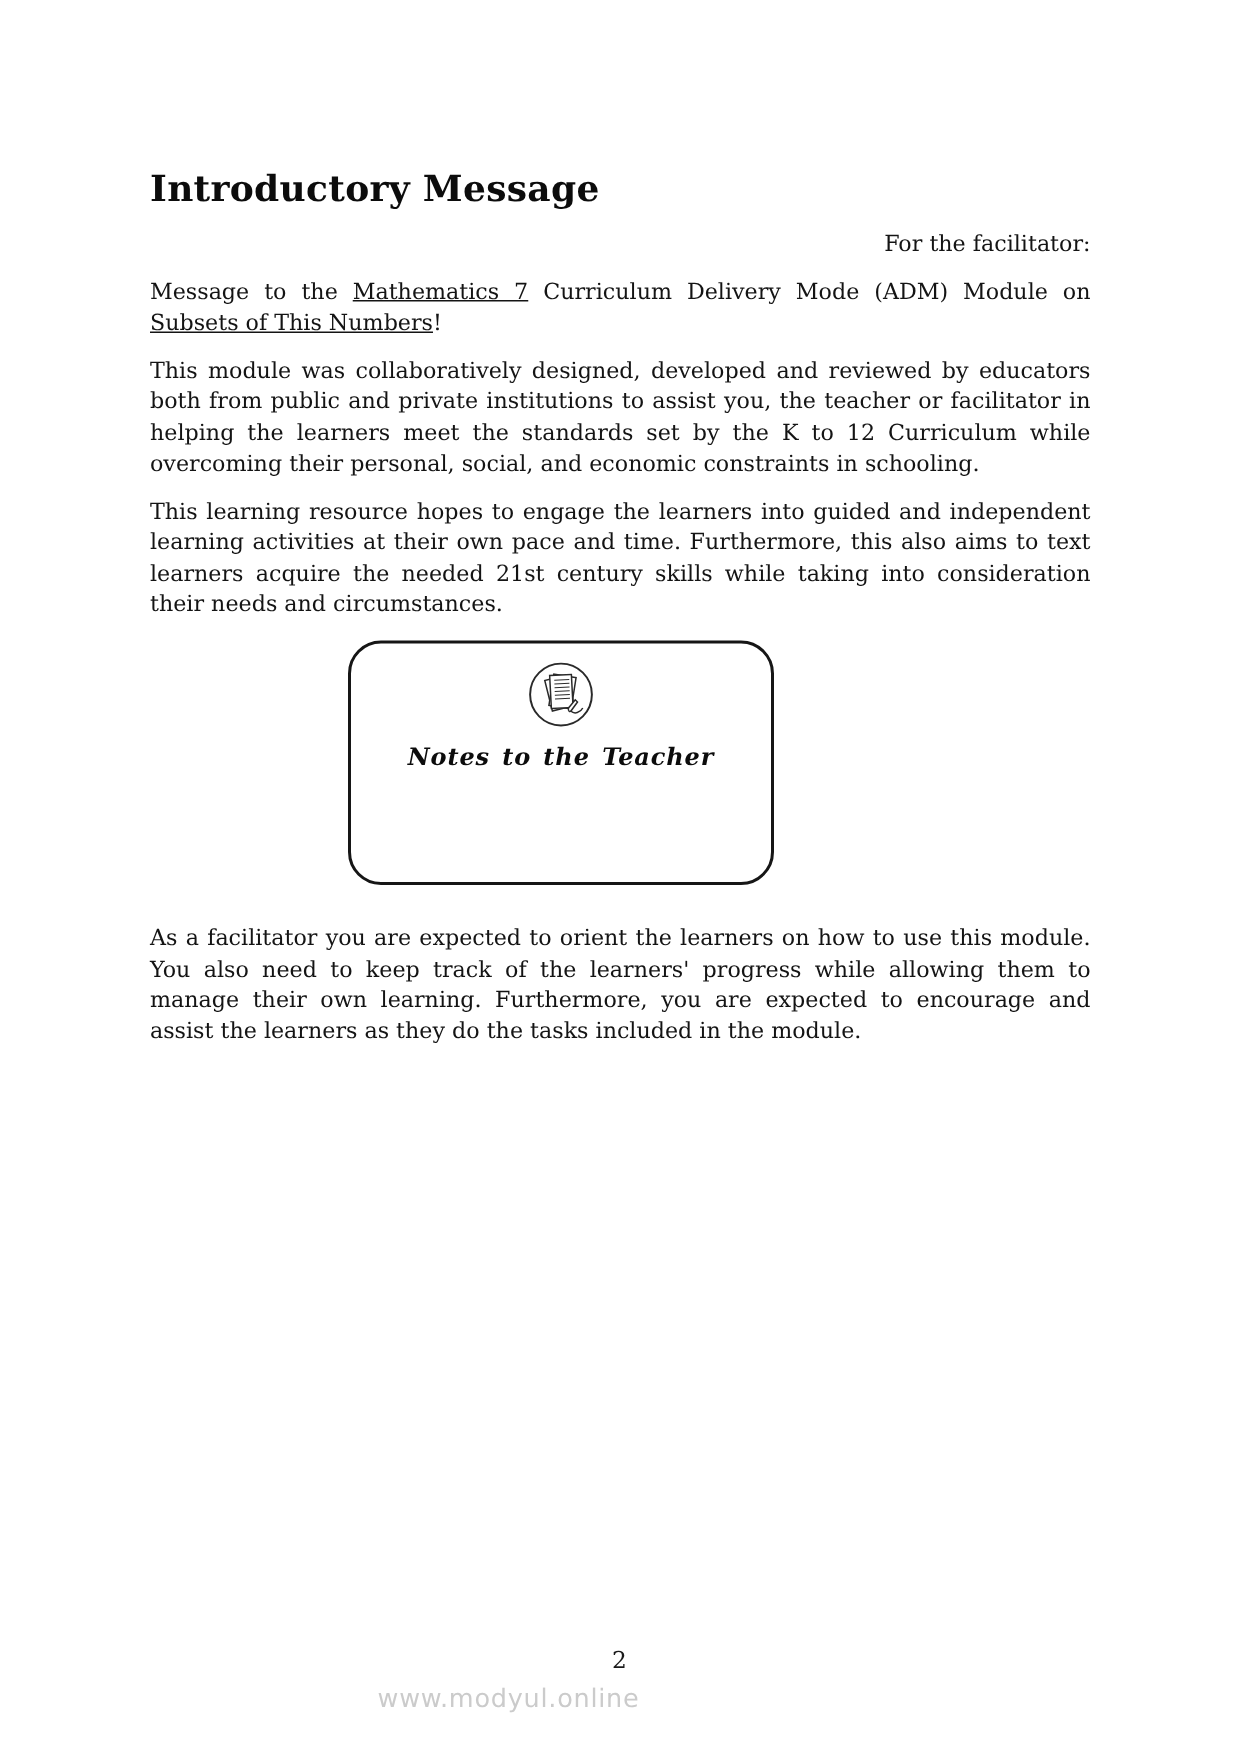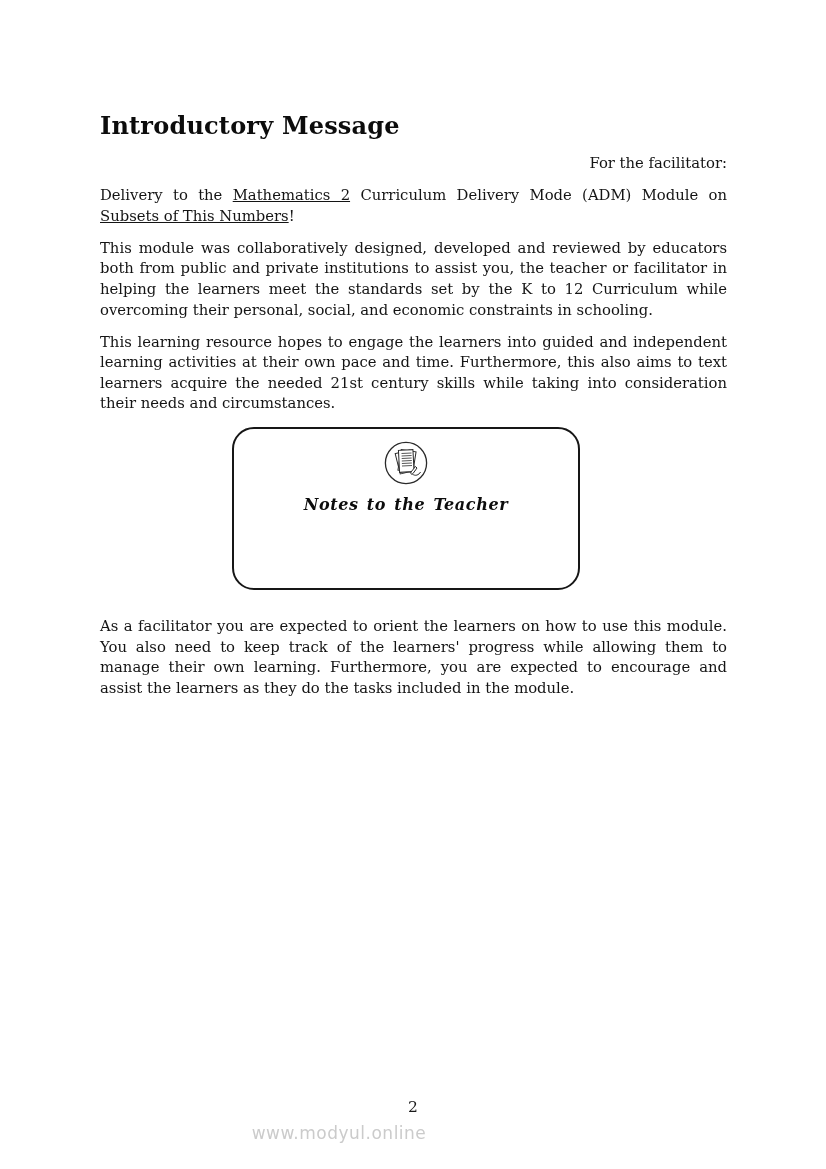--- a/index.html
+++ b/index.html
@@ -27,21 +27,21 @@
   p.body-par {
     font-size: 14.8px;
     line-height: 20.6px;
     text-align: justify;
     margin: 0 0 11.5px 0;
   }
   p.no-justify { text-align: right; }
   .u { text-decoration: underline; }
   .note-box {
     box-sizing: border-box;
-    width: 348px;
+    width: 284px;
     height: 163px;
     margin: 13px 0 26px 132px;
     border: 2px solid #161616;
     border-radius: 22px;
     text-align: center;
     padding-top: 12px;
   }
   .note-icon { display: block; margin: 0 auto; width: 44px; height: 44px; }
   .note-title {
     font-size: 16px;
@@ -77,21 +77,21 @@
   }
 </style>
 </head>
 <body>
 
 <div class="content">
   <h1 class="doc-title">Introductory Message</h1>
 
   <p class="body-par no-justify">For the facilitator:</p>
 
-  <p class="body-par"><span>Delivery to the </span><span class="u">Mathematics 2</span><span> Curriculum Delivery Mode (ADM) Module on </span><span class="u">Subsets of This Numbers</span><span>!</span></p>
+  <p class="body-par"><span>Message to the </span><span class="u">Mathematics 7</span><span> Curriculum Delivery Mode (ADM) Module on </span><span class="u">Subsets of This Numbers</span><span>!</span></p>
 
   <p class="body-par">This module was collaboratively designed, developed and reviewed by educators both from public and private institutions to assist you, the teacher or facilitator in helping the learners meet the standards set by the K to 12 Curriculum while overcoming their personal, social, and economic constraints in schooling.</p>
 
   <p class="body-par">This learning resource hopes to engage the learners into guided and independent learning activities at their own pace and time. Furthermore, this also aims to text learners acquire the needed 21st century skills while taking into consideration their needs and circumstances.</p>
 
 
   <div class="note-box">
     <svg class="note-icon" viewBox="0 0 44 44" xmlns="http://www.w3.org/2000/svg">
       <circle cx="22" cy="22" r="20.6" fill="#ffffff" stroke="#2a2a2a" stroke-width="1.3"></circle>
       <g stroke="#2a2a2a" fill="#ffffff" stroke-width="1">

